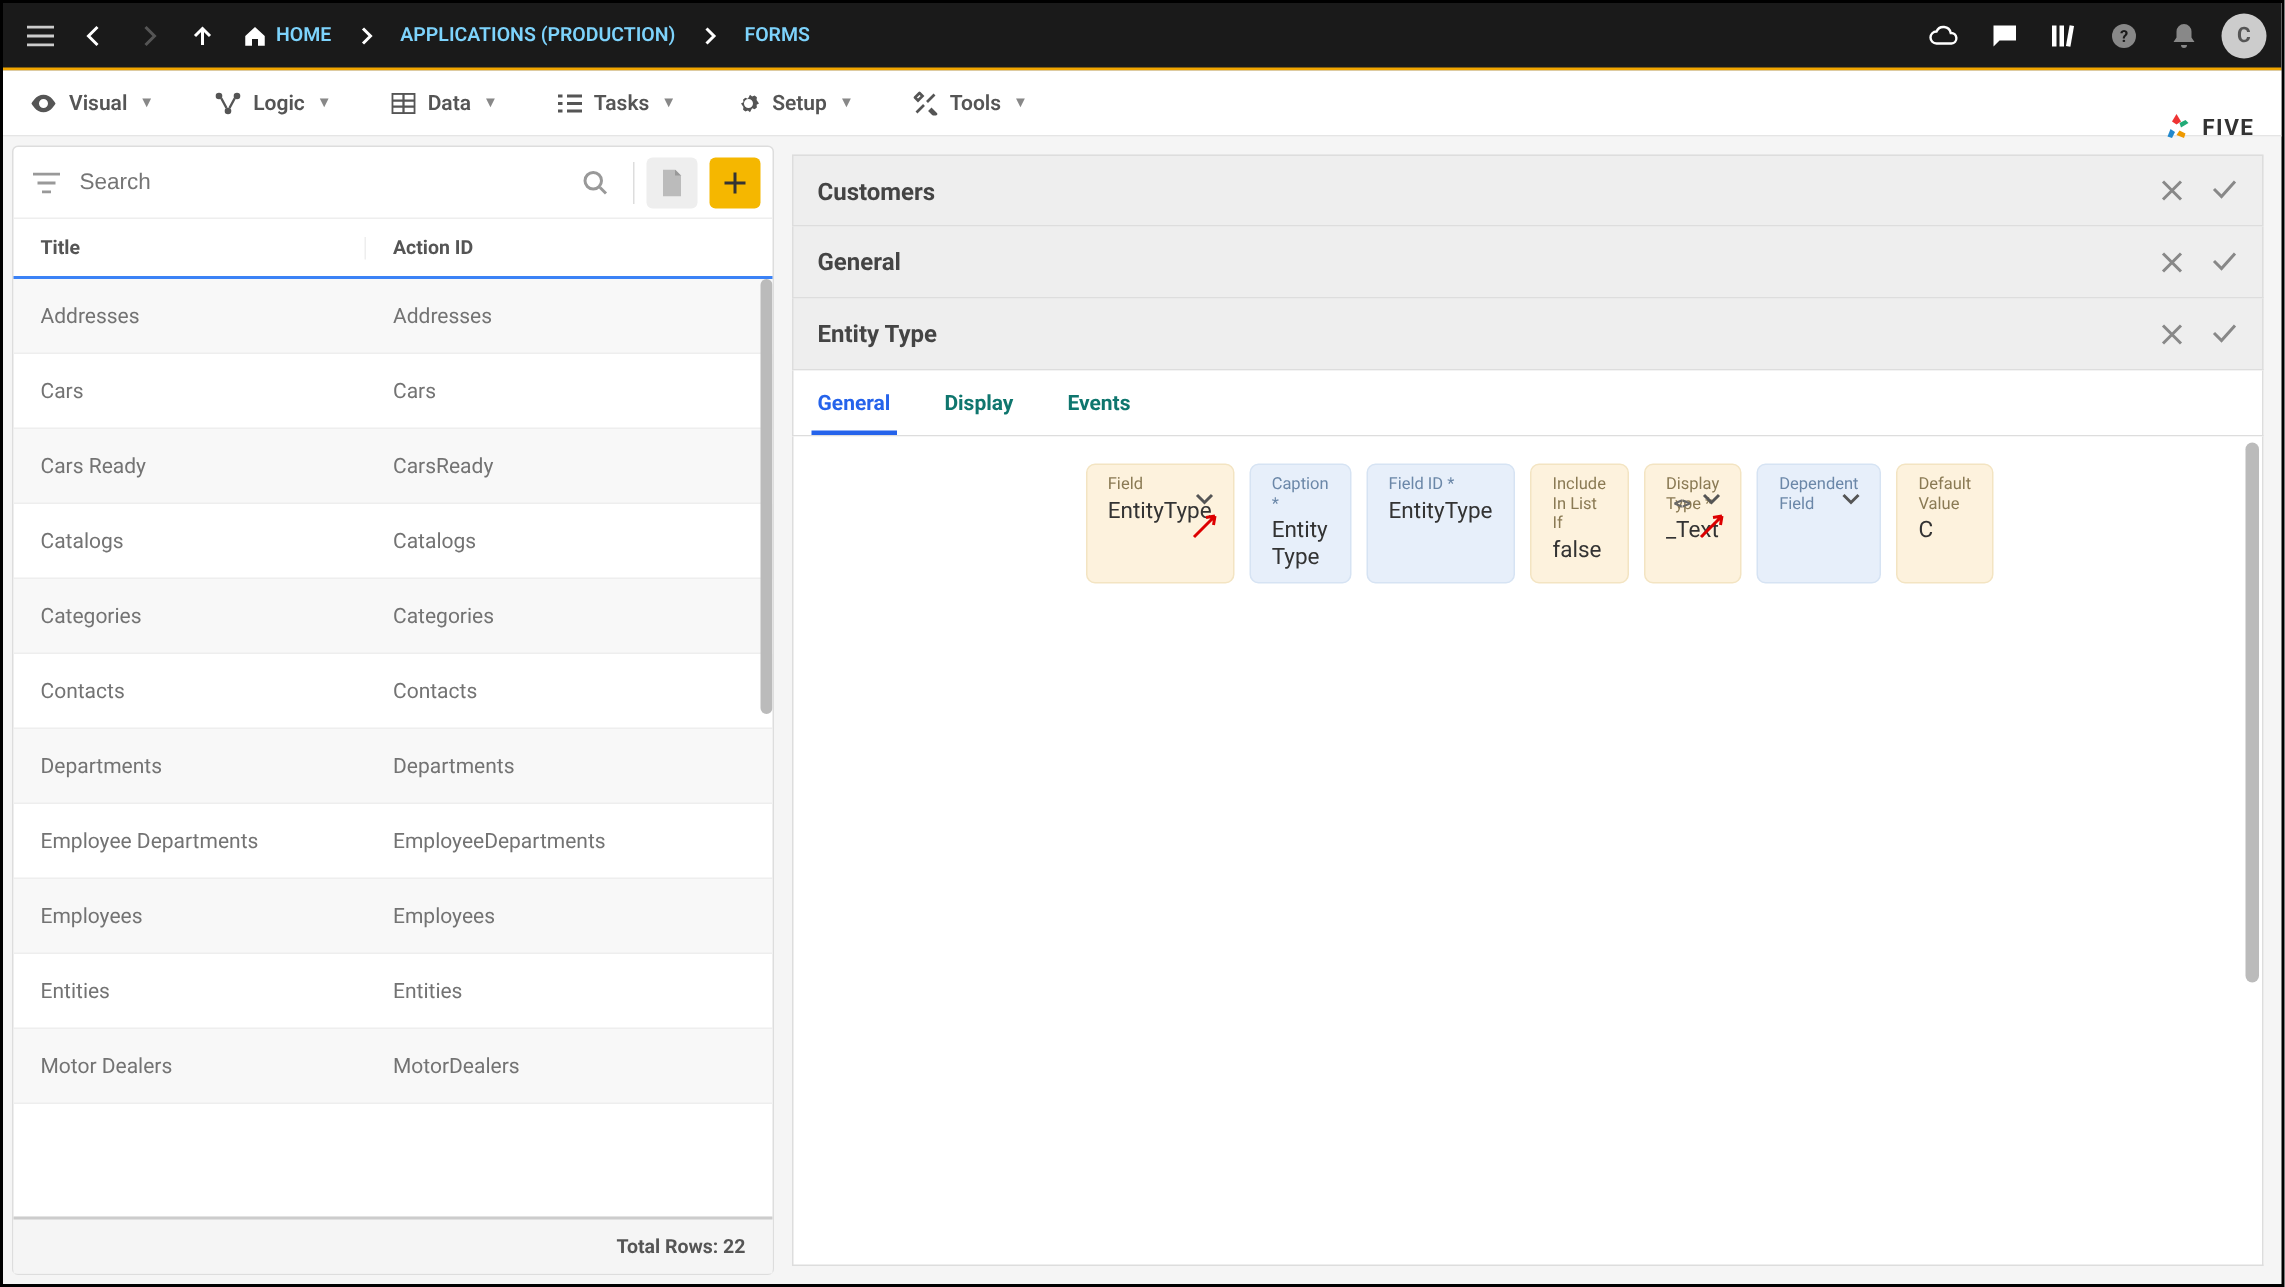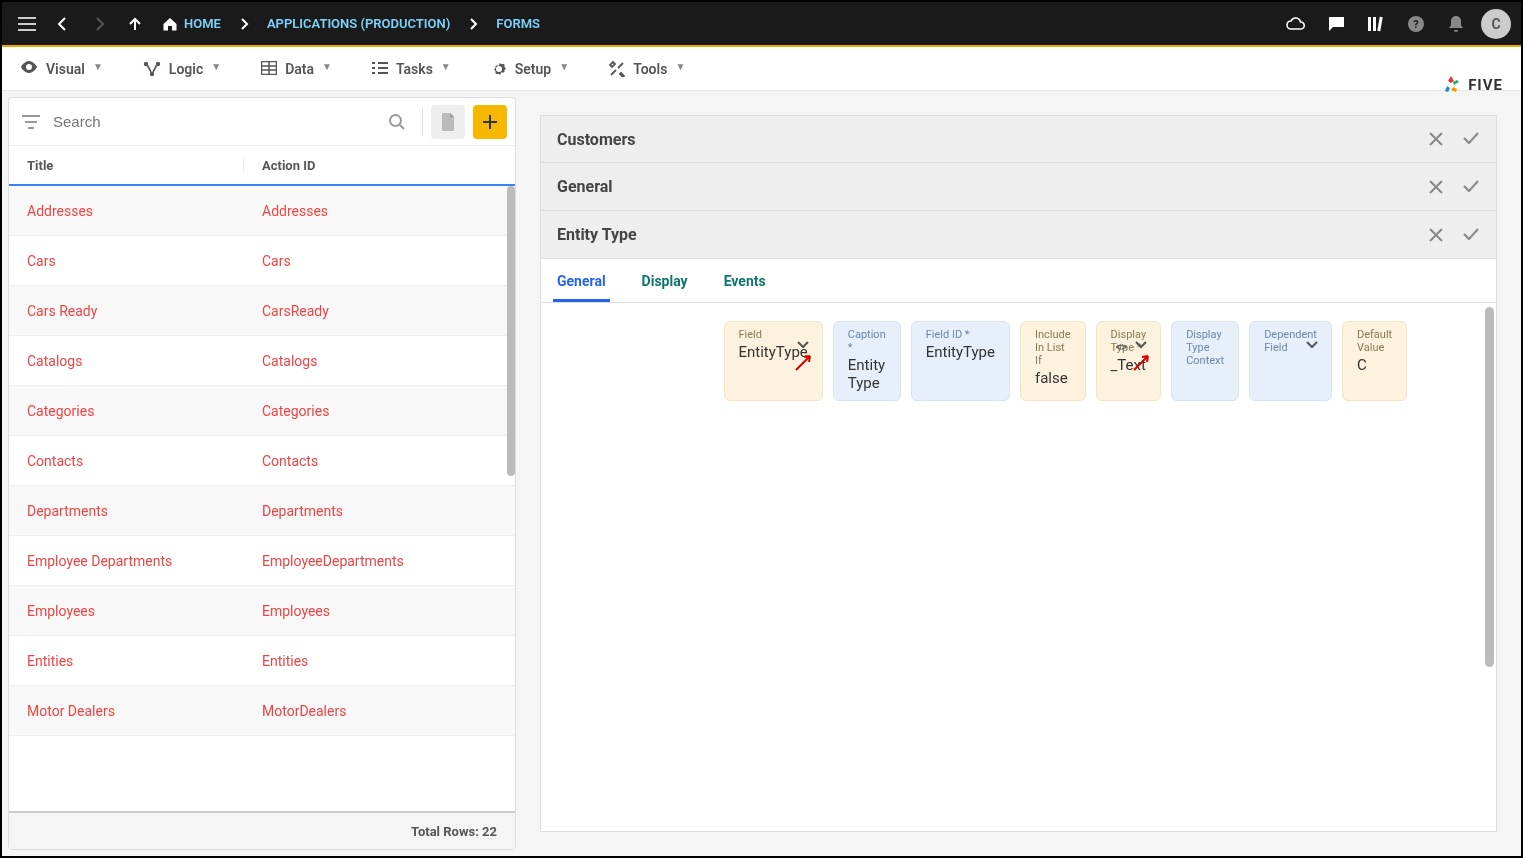--- a/index.html
+++ b/index.html
@@ -11,51 +11,51 @@
   .topbar-left { display: flex; align-items: center; gap: 6px; }
   .topbar-icon { width: 30px; height: 30px; display: flex; align-items: center; justify-content: center; color: #eee; }
   .topbar-icon.dim { color: #555; }
   .crumb { display: flex; align-items: center; font-size: 13px; font-weight: 600; color: #7dd3fc; padding: 0 6px; gap:6px; }
   .crumb .home-ico, .crumb .chev { display:flex; align-items:center; }
   .topbar-right { margin-left: auto; display: flex; align-items: center; gap: 10px; }
   .avatar { width: 30px; height: 30px; border-radius: 50%; background: #ccc; color:#555; display:flex; align-items:center; justify-content:center; font-weight:700; font-size:14px; }
 
   
   .menubar { height: 44px; background: #fff; border-bottom: 1px solid #e5e5e5; display: flex; align-items: center; padding: 0 18px; gap: 40px; }
-  .menu-item { display: flex; gap: 8px; font-size: 14px; font-weight: 600; color: #555; cursor: pointer; }
+  .menu-item { display: flex; align-items: center; gap: 8px; font-size: 14px; font-weight: 600; color: #555; cursor: pointer; }
   .menu-item .caret { font-size:10px; color:#888; }
   .brand { margin-left: auto; display:flex; align-items:center; gap:6px; font-weight:700; color:#333; font-size:15px; letter-spacing:1px;margin-top:32px; }
 
   
   .main { display: flex; height: calc(858px - 45px - 44px - 4px); }
 
   .left-panel { width: 508px; background:#fff; border:1px solid #ddd; margin:6px 0 6px 6px; border-radius:4px; display:flex; flex-direction:column; }
   .left-toolbar { height:48px; display:flex; align-items:center; padding: 0 8px; gap:8px; border-bottom:1px solid #eee; }
   .filter-ico { width:28px; color:#888; display:flex; justify-content:center; }
   .search-input { flex:1; border:none; outline:none; font-size:15px; color:#555; background:transparent; }
   .left-toolbar .tb-btn { width:34px; height:34px; display:flex; align-items:center; justify-content:center; border-radius:4px; color:#888; }
   .tb-btn.doc { background:#eee; }
   .tb-btn.plus { background:#f5b700; color:#333; }
   .divider-v { width:1px; height:28px; background:#ddd; }
 
   .grid-head { display:flex; height:40px; align-items:center; border-bottom:2px solid #3b82f6; font-size:13px; font-weight:700; color:#555; }
   .col-title { width:235px; padding-left:18px; border-right:1px solid #eee; }
   .col-action { flex:1; padding-left:18px; }
 
   .grid-body { flex:1; overflow-y:auto; position:relative; }
-  .row { display:flex; height:50px; align-items:center; border-bottom:1px solid #eee; font-size:14px; color:#ef4444; }
+  .row { display:flex; height:50px; align-items:center; border-bottom:1px solid #eee; font-size:14px; color:#737373; }
   .row:nth-child(even){ background:#f8f8f8; }
   .row .c1 { width:235px; padding-left:18px; }
   .row .c2 { flex:1; padding-left:18px; }
   .grid-scroll-thumb { position:absolute; right:0; top:0; width:8px; height:290px; background:#bbb; border-radius:4px; }
 
   .grid-foot { height:38px; border-top:2px solid #ccc; display:flex; align-items:center; justify-content:flex-end; padding-right:18px; font-size:13px; font-weight:700; color:#555; background:#f5f5f5; }
 
   
-  .right-panel { flex:1; margin:24px; display:flex; flex-direction:column; gap:0; }
+  .right-panel { flex:1; margin:12px; display:flex; flex-direction:column; gap:0; }
   .section-head { height:48px; background:#eeeeee; border:1px solid #ddd; display:flex; align-items:center; padding:0 16px; font-size:16px; font-weight:700; color:#444; }
   .section-head + .section-head { border-top:none; }
   .section-head .sp { margin-left:auto; display:flex; gap:18px; color:#888; }
   .section-head .sp span{ cursor:pointer; }
 
   .tabs { display:flex; background:#fff; border:1px solid #ddd; border-top:none; height:44px; align-items:flex-end; padding:0 12px; gap:28px; }
   .tab { font-size:14px; font-weight:700; color:#0f766e; padding:10px 4px; border-bottom:3px solid transparent; cursor:pointer; }
   .tab.active { color:#2563eb; border-bottom-color:#2563eb; }
 
   .form-area { flex:1; background:#fff; border:1px solid #ddd; border-top:none; overflow-y:auto; position:relative; padding: 18px 0 18px 0; }
@@ -390,24 +390,20 @@
           <span class="drop">
               <svg width="14" height="10" viewBox="0 0 14 10">
                 <path d="M2 2l5 5 5-5" stroke="#555" stroke-width="2" fill="none"></path>
               </svg>
             </span>
           <svg class="red-arrow" style="right:6px; top:28px;" viewBox="0 0 22 22">
               <path d="M2 20 L16 6 M16 6 L10 7 M16 6 L15 12" stroke="#d00" stroke-width="2" fill="none"></path>
             </svg>
         </div>
 
-        <div class="field blue">
-          <div class="lbl">Display Type Context</div>
-          <div class="val"></div>
-        </div>
 
         <div class="field blue">
           <div class="lbl">Dependent Field</div>
           <div class="val"></div>
           <span class="drop">
               <svg width="14" height="10" viewBox="0 0 14 10">
                 <path d="M2 2l5 5 5-5" stroke="#555" stroke-width="2" fill="none"></path>
               </svg>
             </span>
         </div>

